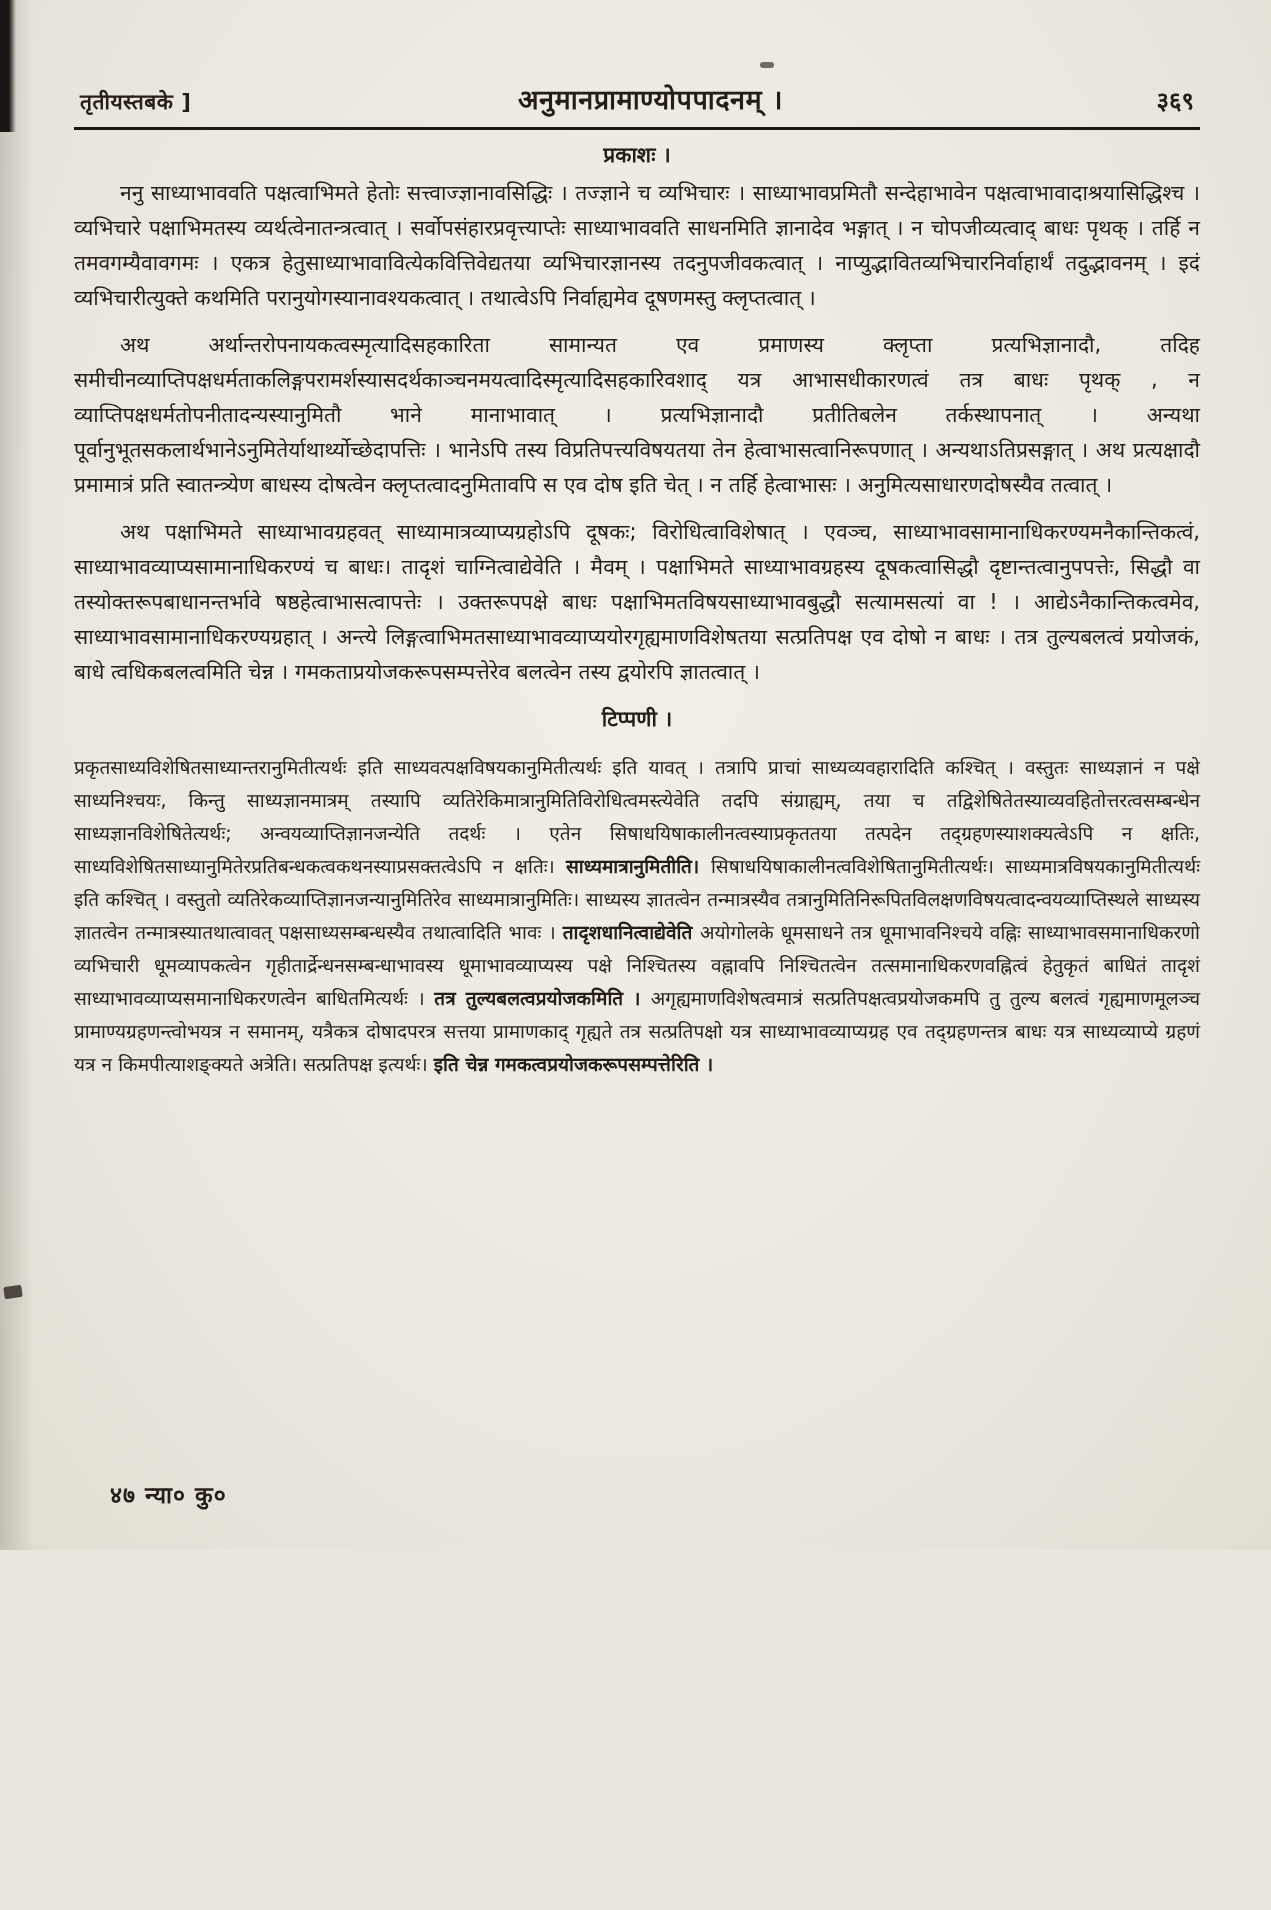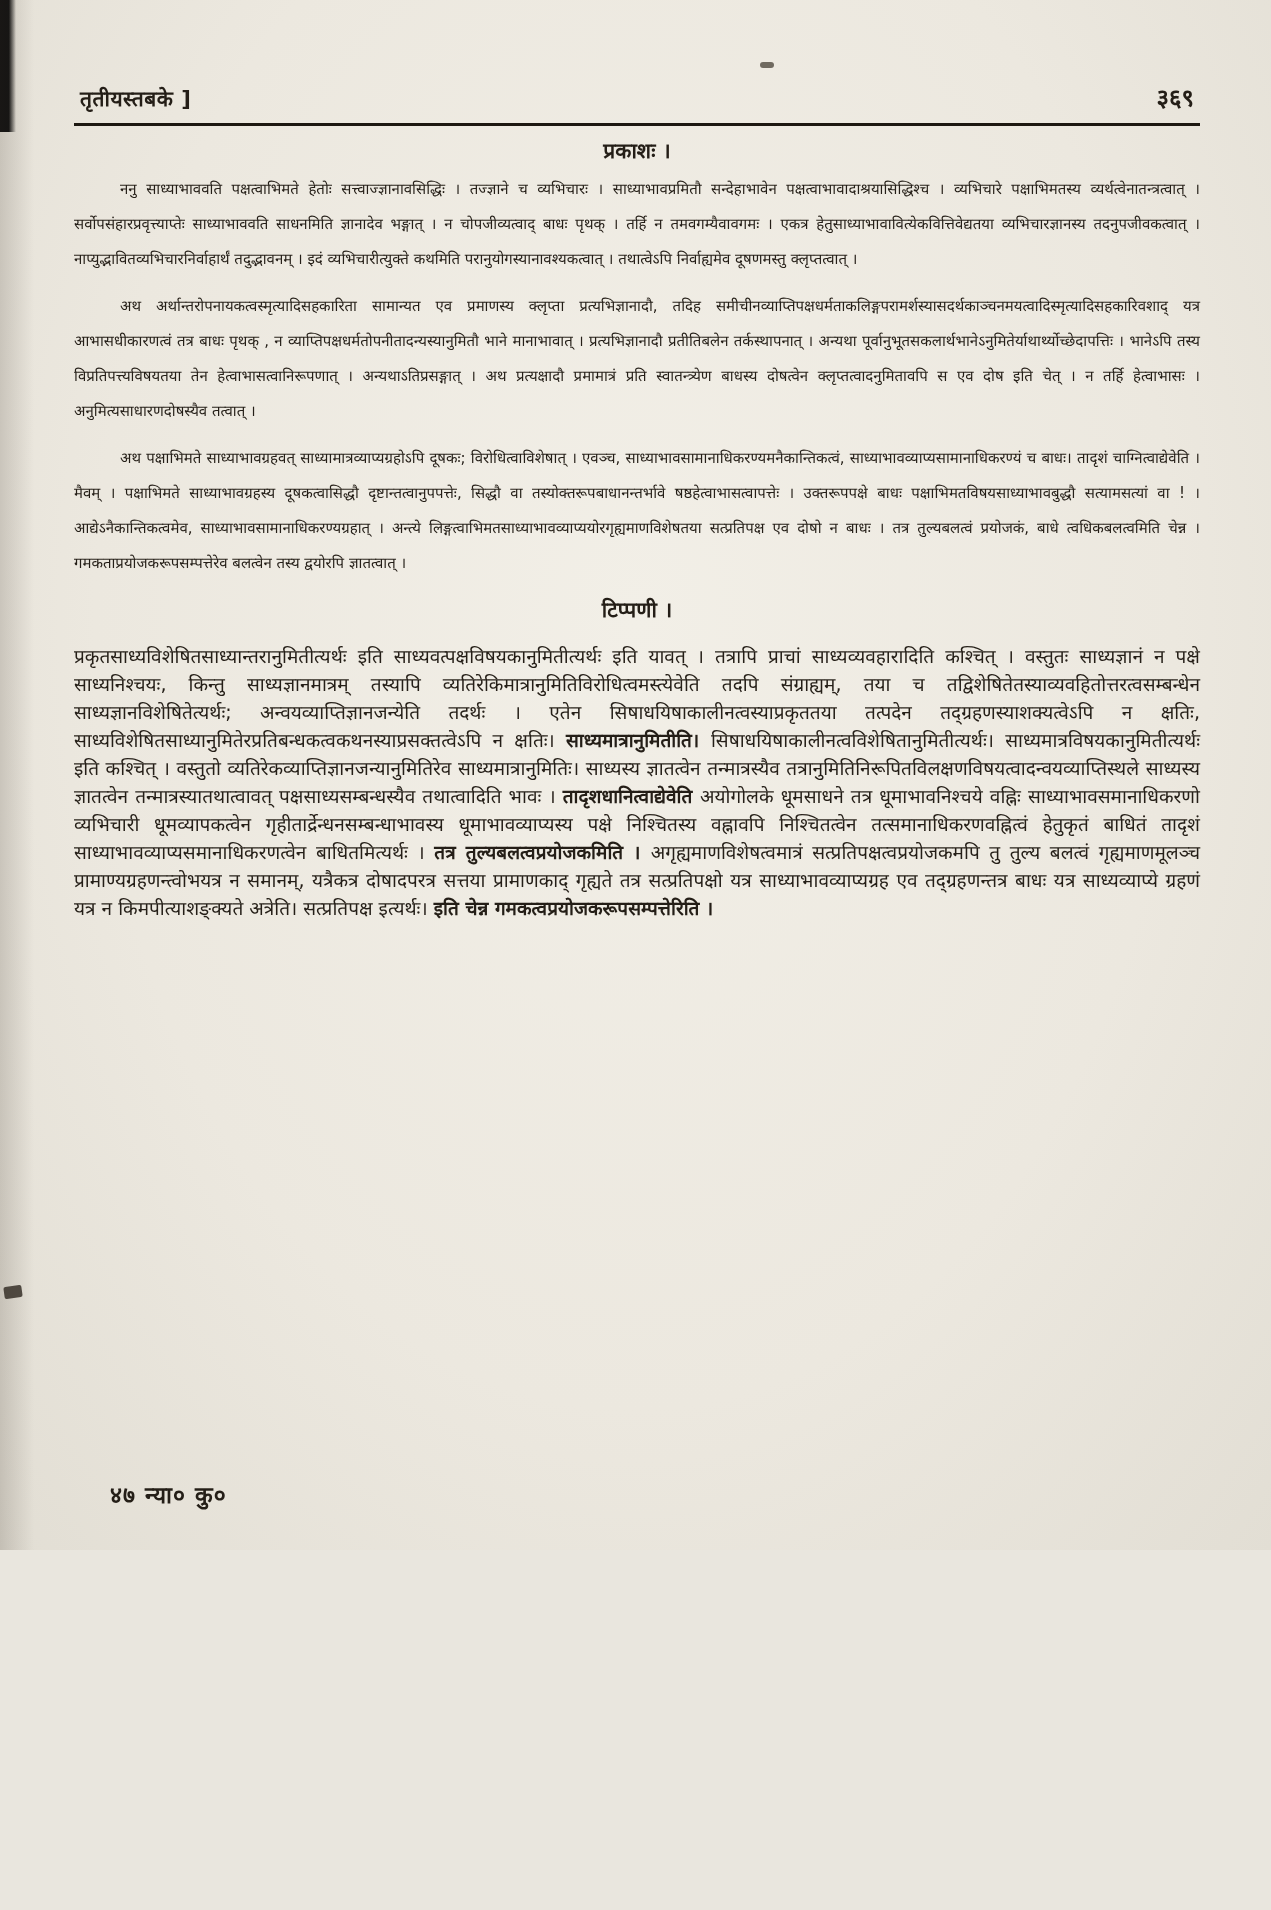--- a/index.html
+++ b/index.html
@@ -47,29 +47,29 @@
   .header-title{font-size:27px;font-weight:700;letter-spacing:.5px;}
   .header-page{font-size:24px;font-weight:700;margin-left:47px;}
   .header-rule{
     border:none;border-top:3px solid #1d1811;margin:0 0 10px 0;height:0;
   }
   .section-heading{
     text-align:center;font-size:21px;font-weight:700;margin:6px 0 8px 0;
   }
   .body-para{
     margin:0 0 12px 0;
-    font-size:15px;line-height:35px;font-weight:500;
+    font-size:21px;line-height:35px;font-weight:500;
     text-align:justify;text-indent:46px;
     word-break:break-word;
   }
   .tippani-heading{
     text-align:center;font-size:21px;font-weight:700;margin:14px 0 8px 0;
   }
   .tippani{
-    font-size:19px;line-height:28px;font-weight:400;
+    font-size:19px;line-height:33px;font-weight:400;
     text-align:justify;text-indent:0;
     word-break:break-word;
   }
   .seg-bold{font-weight:700;}
   .footer{
     position:absolute;left:110px;bottom:40px;
     font-size:23px;font-weight:700;letter-spacing:1px;
   }
 </style>
 </head>
@@ -79,20 +79,21 @@
 
   <div class="artifact-left-bar"></div>
   <div class="artifact-left-speck"></div>
   <div class="artifact-top-mark"></div>
   <div class="artifact-edge-shade"></div>
 
   <div class="content">
 
     <div class="header">
       <span class="header-left">तृतीयस्तबके ]</span>
+      <span class="header-title">अनुमानप्रामाण्योपपादनम् ।</span>
       <span class="header-page">३६९</span>
     </div>
 
     <hr class="header-rule">
 
     <div class="section-heading">प्रकाशः ।</div>
 
     <p class="body-para">ननु साध्याभाववति पक्षत्वाभिमते हेतोः सत्त्वाज्ज्ञानावसिद्धिः । तज्ज्ञाने च व्यभिचारः । साध्याभावप्रमितौ सन्देहाभावेन पक्षत्वाभावादाश्रयासिद्धिश्च । व्यभिचारे पक्षाभिमतस्य व्यर्थत्वेनातन्त्रत्वात् । सर्वोपसंहारप्रवृत्त्याप्तेः साध्याभाववति साधनमिति ज्ञानादेव भङ्गात् । न चोपजीव्यत्वाद् बाधः पृथक् । तर्हि न तमवगम्यैवावगमः । एकत्र हेतुसाध्याभावावित्येकवित्तिवेद्यतया व्यभिचारज्ञानस्य तदनुपजीवकत्वात् । नाप्युद्भावितव्यभिचारनिर्वाहार्थं तदुद्भावनम् । इदं व्यभिचारीत्युक्ते कथमिति परानुयोगस्यानावश्यकत्वात् । तथात्वेऽपि निर्वाह्यमेव दूषणमस्तु क्लृप्तत्वात् ।</p>
     <p class="body-para">अथ अर्थान्तरोपनायकत्वस्मृत्यादिसहकारिता सामान्यत एव प्रमाणस्य क्लृप्ता प्रत्यभिज्ञानादौ, तदिह समीचीनव्याप्तिपक्षधर्मताकलिङ्गपरामर्शस्यासदर्थकाञ्चनमयत्वादिस्मृत्यादिसहकारिवशाद् यत्र आभासधीकारणत्वं तत्र बाधः पृथक् , न व्याप्तिपक्षधर्मतोपनीतादन्यस्यानुमितौ भाने मानाभावात् । प्रत्यभिज्ञानादौ प्रतीतिबलेन तर्कस्थापनात् । अन्यथा पूर्वानुभूतसकलार्थभानेऽनुमितेर्याथार्थ्योच्छेदापत्तिः । भानेऽपि तस्य विप्रतिपत्त्यविषयतया तेन हेत्वाभासत्वानिरूपणात् । अन्यथाऽतिप्रसङ्गात् । अथ प्रत्यक्षादौ प्रमामात्रं प्रति स्वातन्त्र्येण बाधस्य दोषत्वेन क्लृप्तत्वादनुमितावपि स एव दोष इति चेत् । न तर्हि हेत्वाभासः । अनुमित्यसाधारणदोषस्यैव तत्वात् ।</p>
     <p class="body-para">अथ पक्षाभिमते साध्याभावग्रहवत् साध्यामात्रव्याप्यग्रहोऽपि दूषकः; विरोधित्वाविशेषात् । एवञ्च, साध्याभावसामानाधिकरण्यमनैकान्तिकत्वं, साध्याभावव्याप्यसामानाधिकरण्यं च बाधः। तादृशं चाग्नित्वाद्येवेति । मैवम् । पक्षाभिमते साध्याभावग्रहस्य दूषकत्वासिद्धौ दृष्टान्तत्वानुपपत्तेः, सिद्धौ वा तस्योक्तरूपबाधानन्तर्भावे षष्ठहेत्वाभासत्वापत्तेः । उक्तरूपपक्षे बाधः पक्षाभिमतविषयसाध्याभावबुद्धौ सत्यामसत्यां वा ! । आद्येऽनैकान्तिकत्वमेव, साध्याभावसामानाधिकरण्यग्रहात् । अन्त्ये लिङ्गत्वाभिमतसाध्याभावव्याप्ययोरगृह्यमाणविशेषतया सत्प्रतिपक्ष एव दोषो न बाधः । तत्र तुल्यबलत्वं प्रयोजकं, बाधे त्वधिकबलत्वमिति चेन्न । गमकताप्रयोजकरूपसम्पत्तेरेव बलत्वेन तस्य द्वयोरपि ज्ञातत्वात् ।</p>

